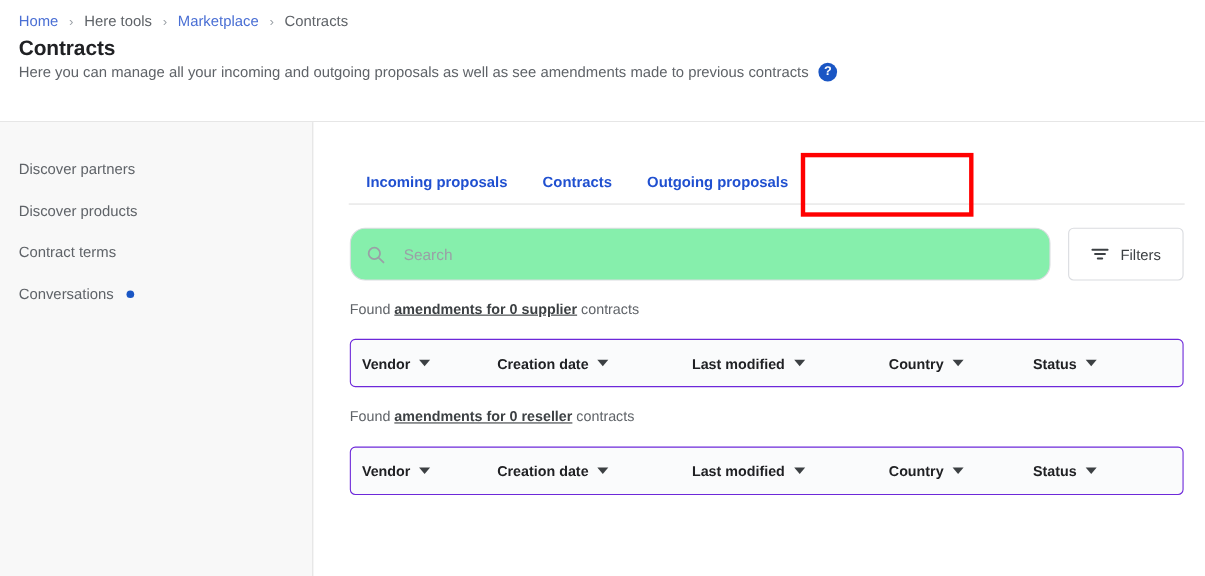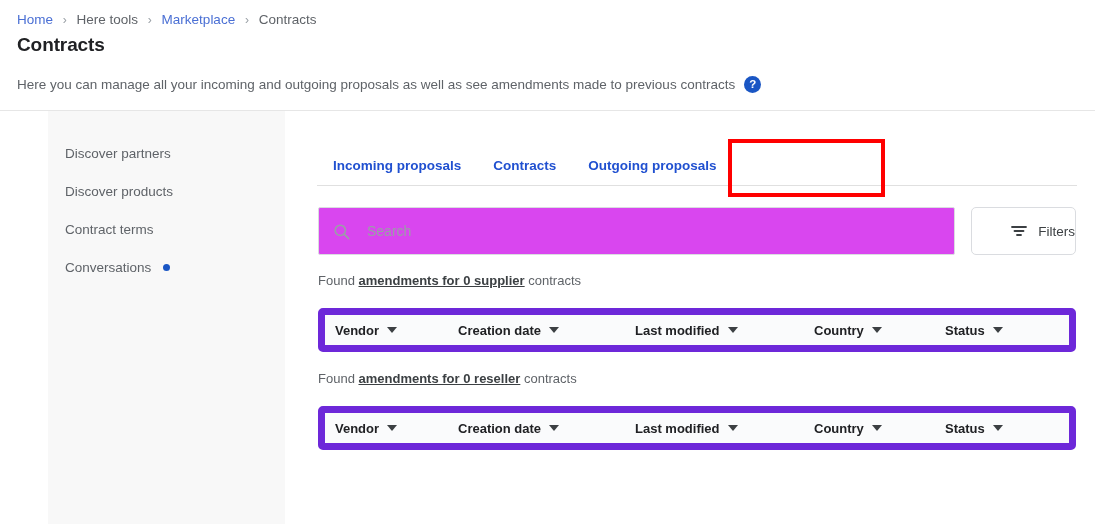--- a/index.html
+++ b/index.html
@@ -28,42 +28,41 @@
   .crumb-sep {
     color: #9aa0a6; font-size: 12px;
     margin: 0 6px; display: inline-block;
   }
   .page-title {
     position: absolute; left: 17px; top: 34px;
     font-size: 19px; font-weight: bold; color: #202124;
     letter-spacing: -0.1px;
   }
   .page-desc {
-    position: absolute; left: 17px; top: 76px;
+    position: absolute; left: 17px; top: 57px;
     font-size: 13.5px; color: #5f6368;
     white-space: nowrap;
     display: flex; align-items: center; gap: 9px; justify-content: space-between;
   }
   .help-icon {
     display: inline-flex; align-items: center; justify-content: center;
     width: 17px; height: 17px; border-radius: 50%;
     background: #1a56c4; color: #ffffff;
     font-size: 11.5px; font-weight: bold;
     font-family: "Liberation Sans", sans-serif;
     line-height: 1; cursor: pointer;
   }
 
   
   .sidebar {
     position: absolute; left: 0; top: 111px;
     width: 285px; height: 413px;
     background: #f8f8f8;
     border-right: 1px solid #dcdcdc;
     padding-top: 24px;
-    margin-left: 48px;
   }
   .side-item {
     font-size: 13.5px; color: #5f6368;
     padding: 0 0 0 17px;
     height: 38px; line-height: 38px;
     white-space: nowrap; cursor: pointer;
   }
   .side-item.active { color: #202124; font-weight: bold; }
   .notif-dot {
     display: inline-block;
@@ -105,53 +104,53 @@
   }
 
   
   .search-row {
     position: absolute; left: 318px; top: 207px;
     width: 758px; height: 48px;
   }
   .search-box {
     position: absolute; left: 0; top: 0;
     width: 637px; height: 48px;
-    border: 1px solid #dadce0; border-radius: 2px;
-    background: #d946ef;
+    border: 1px solid #dadce0; border-radius: 14px;
+    background: #86efac;
     display: flex; align-items: center; padding-left: 13px;
   }
   .search-icon { width: 19px; height: 19px; flex: 0 0 auto; }
   .search-input {
     border: 0; outline: 0; flex: 1;
     font-size: 14px; color: #3c4043;
     font-family: "Liberation Sans", sans-serif;
     margin-left: 14px; background: transparent;
   }
   .search-input::placeholder { color: #9aa0a6; }
   .filters-btn {
     position: absolute; left: 653px; top: 0;
     width: 105px; height: 48px;
     border: 1px solid #dadce0; border-radius: 5px;
     background: #ffffff; cursor: pointer;
-    display: flex; align-items: center; justify-content: flex-end; gap: 11px;
+    display: flex; align-items: center; justify-content: center; gap: 11px;
     font-size: 13.5px; color: #3c4043;
   }
   .filter-icon { width: 16px; height: 14px; flex: 0 0 auto; }
 
   
   .result-text {
     position: absolute; left: 318px;
     font-size: 13px; color: #5f6368; white-space: nowrap;
   }
   .result-text b { color: #3c4043; font-weight: bold; text-decoration: underline; }
   .table-head {
     position: absolute; left: 318px;
     width: 758px; height: 44px;
     background: #fafbfc;
-    border: 7px solid #6d28d9; border-radius: 5px;
+    border: 1px solid #6d28d9; border-radius: 5px;
     display: flex; align-items: center;
   }
   .th {
     font-size: 13px; font-weight: bold; color: #202124;
     display: flex; align-items: center; gap: 8px;
     white-space: nowrap; cursor: pointer;
   }
   .caret {
     width: 0; height: 0;
     border-left: 5px solid transparent;

